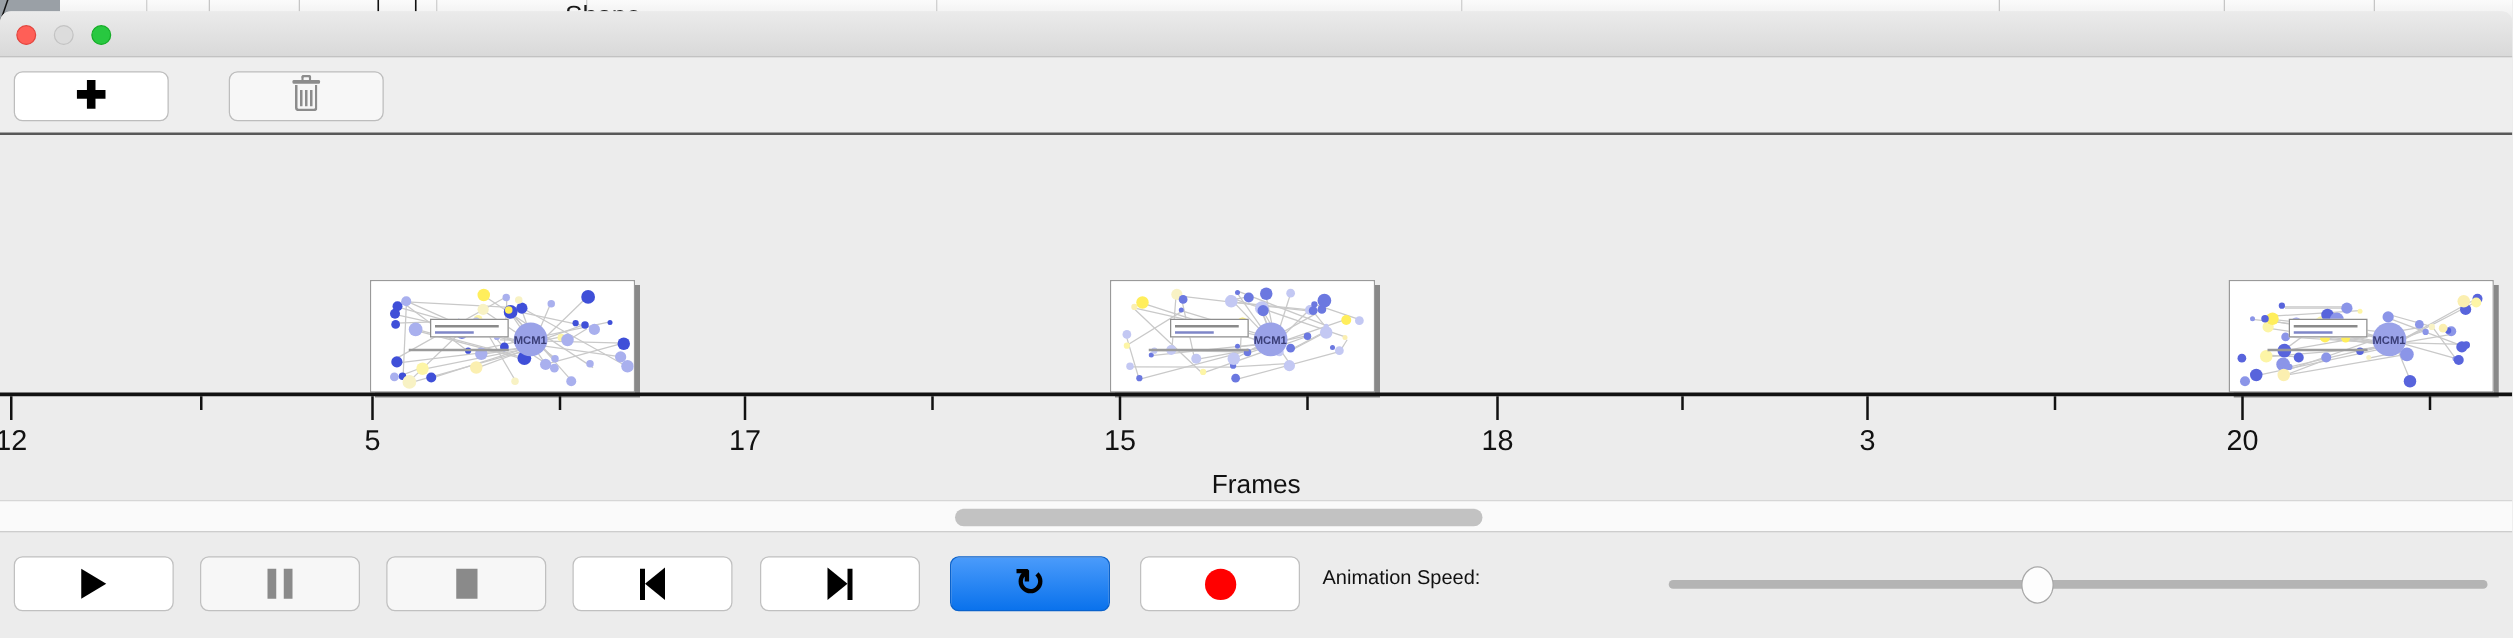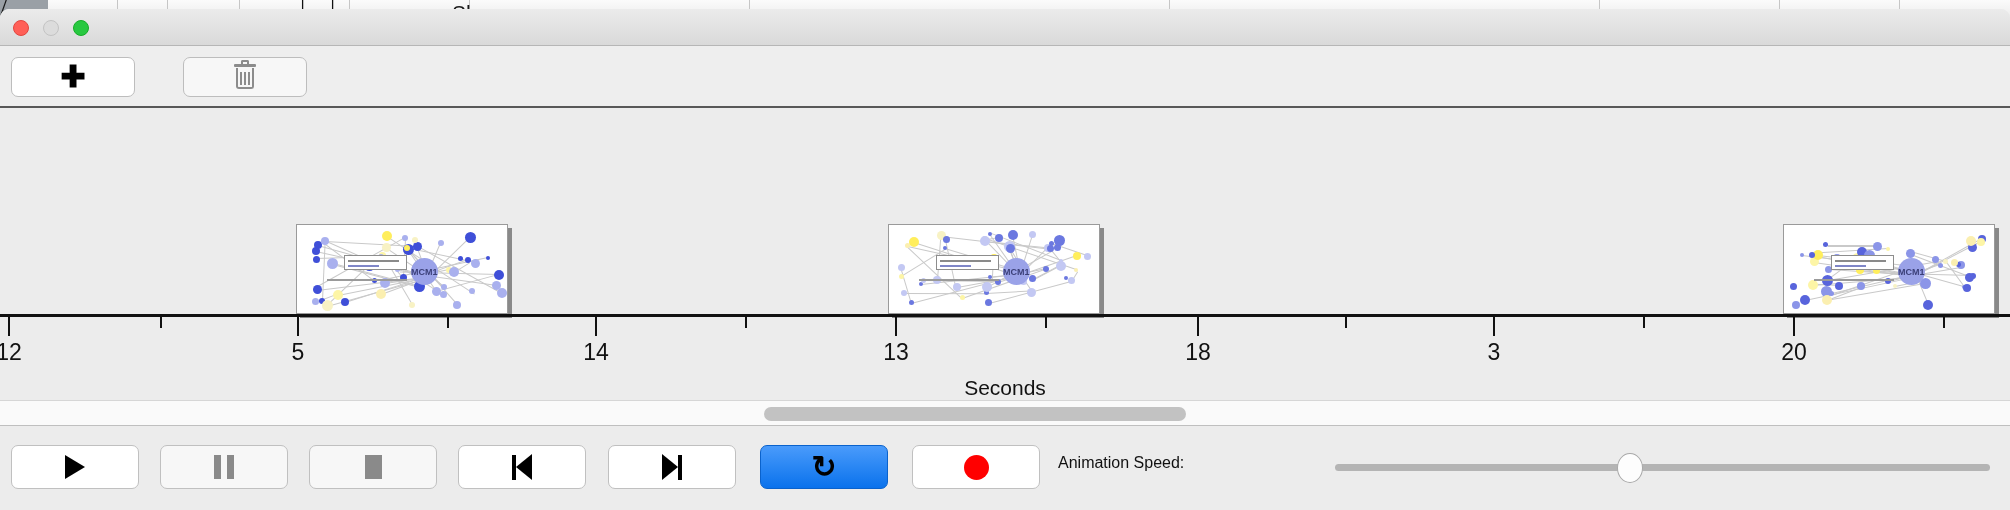--- a/index.html
+++ b/index.html
@@ -553,36 +553,36 @@
       </div>
     <div id="axis-line"></div>
     <div id="axis-ticks">
         <div class="tick major" style="left: 8px;"></div>
         <div class="tick-label" style="left: 9px;">12</div>
         <div class="tick minor" style="left: 160px;"></div>
         <div class="tick major" style="left: 297px;"></div>
         <div class="tick-label" style="left: 298px;">5</div>
         <div class="tick minor" style="left: 447px;"></div>
         <div class="tick major" style="left: 595px;"></div>
-        <div class="tick-label" style="left: 596px;">14</div>
+        <div class="tick-label" style="left: 596px;">17</div>
         <div class="tick minor" style="left: 745px;"></div>
         <div class="tick major" style="left: 895px;"></div>
-        <div class="tick-label" style="left: 896px;">13</div>
+        <div class="tick-label" style="left: 896px;">15</div>
         <div class="tick minor" style="left: 1045px;"></div>
         <div class="tick major" style="left: 1197px;"></div>
         <div class="tick-label" style="left: 1198px;">18</div>
         <div class="tick minor" style="left: 1345px;"></div>
         <div class="tick major" style="left: 1493px;"></div>
         <div class="tick-label" style="left: 1494px;">3</div>
         <div class="tick minor" style="left: 1643px;"></div>
         <div class="tick major" style="left: 1793px;"></div>
         <div class="tick-label" style="left: 1794px;">20</div>
         <div class="tick minor" style="left: 1943px;"></div>
       </div>
-    <div id="axis-title">Seconds</div>
+    <div id="axis-title">Frames</div>
   </div>
 
   <div id="scrollbar">
     <div id="scroll-thumb" style="left: 38%; width: 21%;"></div>
   </div>
 
   <div id="controls">
 
     <div class="cbtn" style="left:11px;">
       <span class="ic-play"></span>

